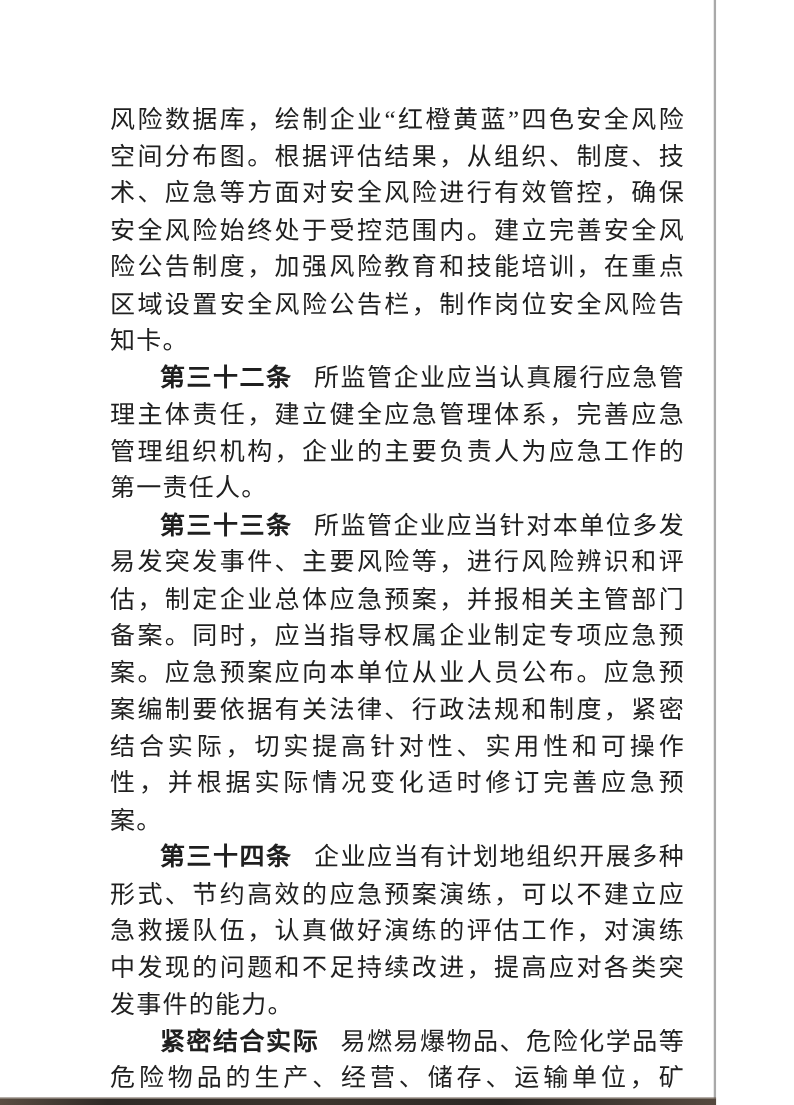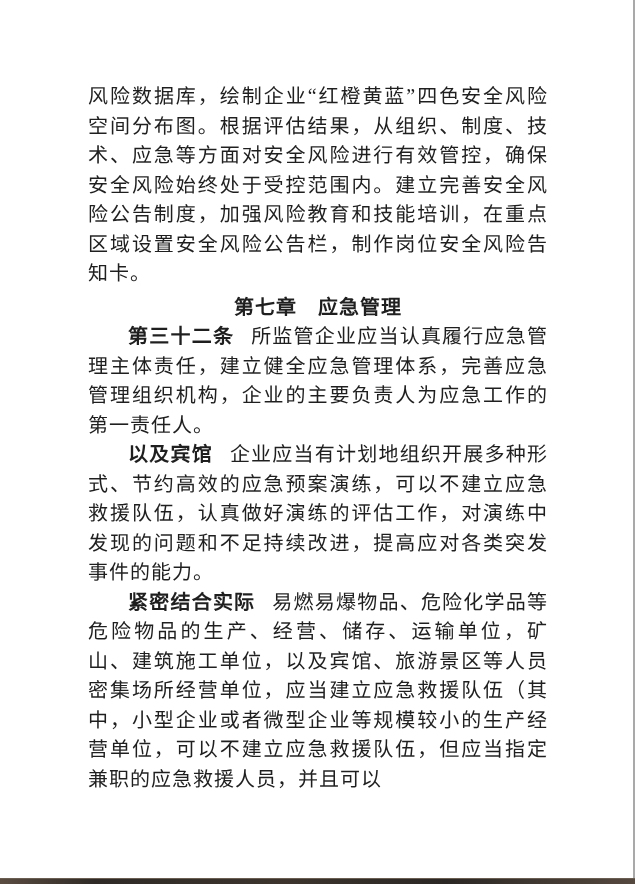--- a/index.html
+++ b/index.html
@@ -2,21 +2,21 @@
 <html lang="zh-CN"><head>
 <meta charset="utf-8">
 <style>
   html, body {
     margin: 0;
     padding: 0;
     background: #ffffff;
   }
   .page {
     position: relative;
-    width: 635px;
+    width: 573px;
     height: 884px;
     background: #ffffff;
     overflow: hidden;
     font-family: "Liberation Serif", "DejaVu Serif", serif;
     color: #1f1f1f;
     box-sizing: border-box;
   }
   .page-body {
     position: absolute;
     left: 88px;
@@ -70,29 +70,31 @@
   }
 </style>
 </head>
 <body>
 
 <div class="page">
   <div class="page-body">
 
     <p class="para continuation">风险数据库，绘制企业“红橙黄蓝”四色安全风险空间分布图。根据评估结果，从组织、制度、技术、应急等方面对安全风险进行有效管控，确保安全风险始终处于受控范围内。建立完善安全风险公告制度，加强风险教育和技能培训，在重点区域设置安全风险公告栏，制作岗位安全风险告知卡。</p>
 
-    <h2 class="chapter-heading">第七章　应急管理</h2>
 
     <p class="para article">
       <span class="article-label">第三十二条</span><span class="article-text">所监管企业应当认真履行应急管理主体责任，建立健全应急管理体系，完善应急管理组织机构，企业的主要负责人为应急工作的第一责任人。</span>
     </p>
 
+    <p class="para article">
+      <span class="article-label">第三十三条</span><span class="article-text">所监管企业应当针对本单位多发易发突发事件、主要风险等，进行风险辨识和评估，制定企业总体应急预案，并报相关主管部门备案。同时，应当指导权属企业制定专项应急预案。应急预案应向本单位从业人员公布。应急预案编制要依据有关法律、行政法规和制度，紧密结合实际，切实提高针对性、实用性和可操作性，并根据实际情况变化适时修订完善应急预案。</span>
+    </p>
 
     <p class="para article">
-      <span class="article-label">以及宾馆</span><span class="article-text">企业应当有计划地组织开展多种形式、节约高效的应急预案演练，可以不建立应急救援队伍，认真做好演练的评估工作，对演练中发现的问题和不足持续改进，提高应对各类突发事件的能力。</span>
+      <span class="article-label">第三十四条</span><span class="article-text">企业应当有计划地组织开展多种形式、节约高效的应急预案演练，可以不建立应急救援队伍，认真做好演练的评估工作，对演练中发现的问题和不足持续改进，提高应对各类突发事件的能力。</span>
     </p>
 
     <p class="para article">
       <span class="article-label">紧密结合实际</span><span class="article-text">易燃易爆物品、危险化学品等危险物品的生产、经营、储存、运输单位，矿山、建筑施工单位，以及宾馆、旅游景区等人员密集场所经营单位，应当建立应急救援队伍（其中，小型企业或者微型企业等规模较小的生产经营单位，可以不建立应急救援队伍，但应当指定兼职的应急救援人员，并且可以</span>
     </p>
 
   </div>
 
   <div class="page-edge-right"></div>
   <div class="page-edge-bottom"></div>

